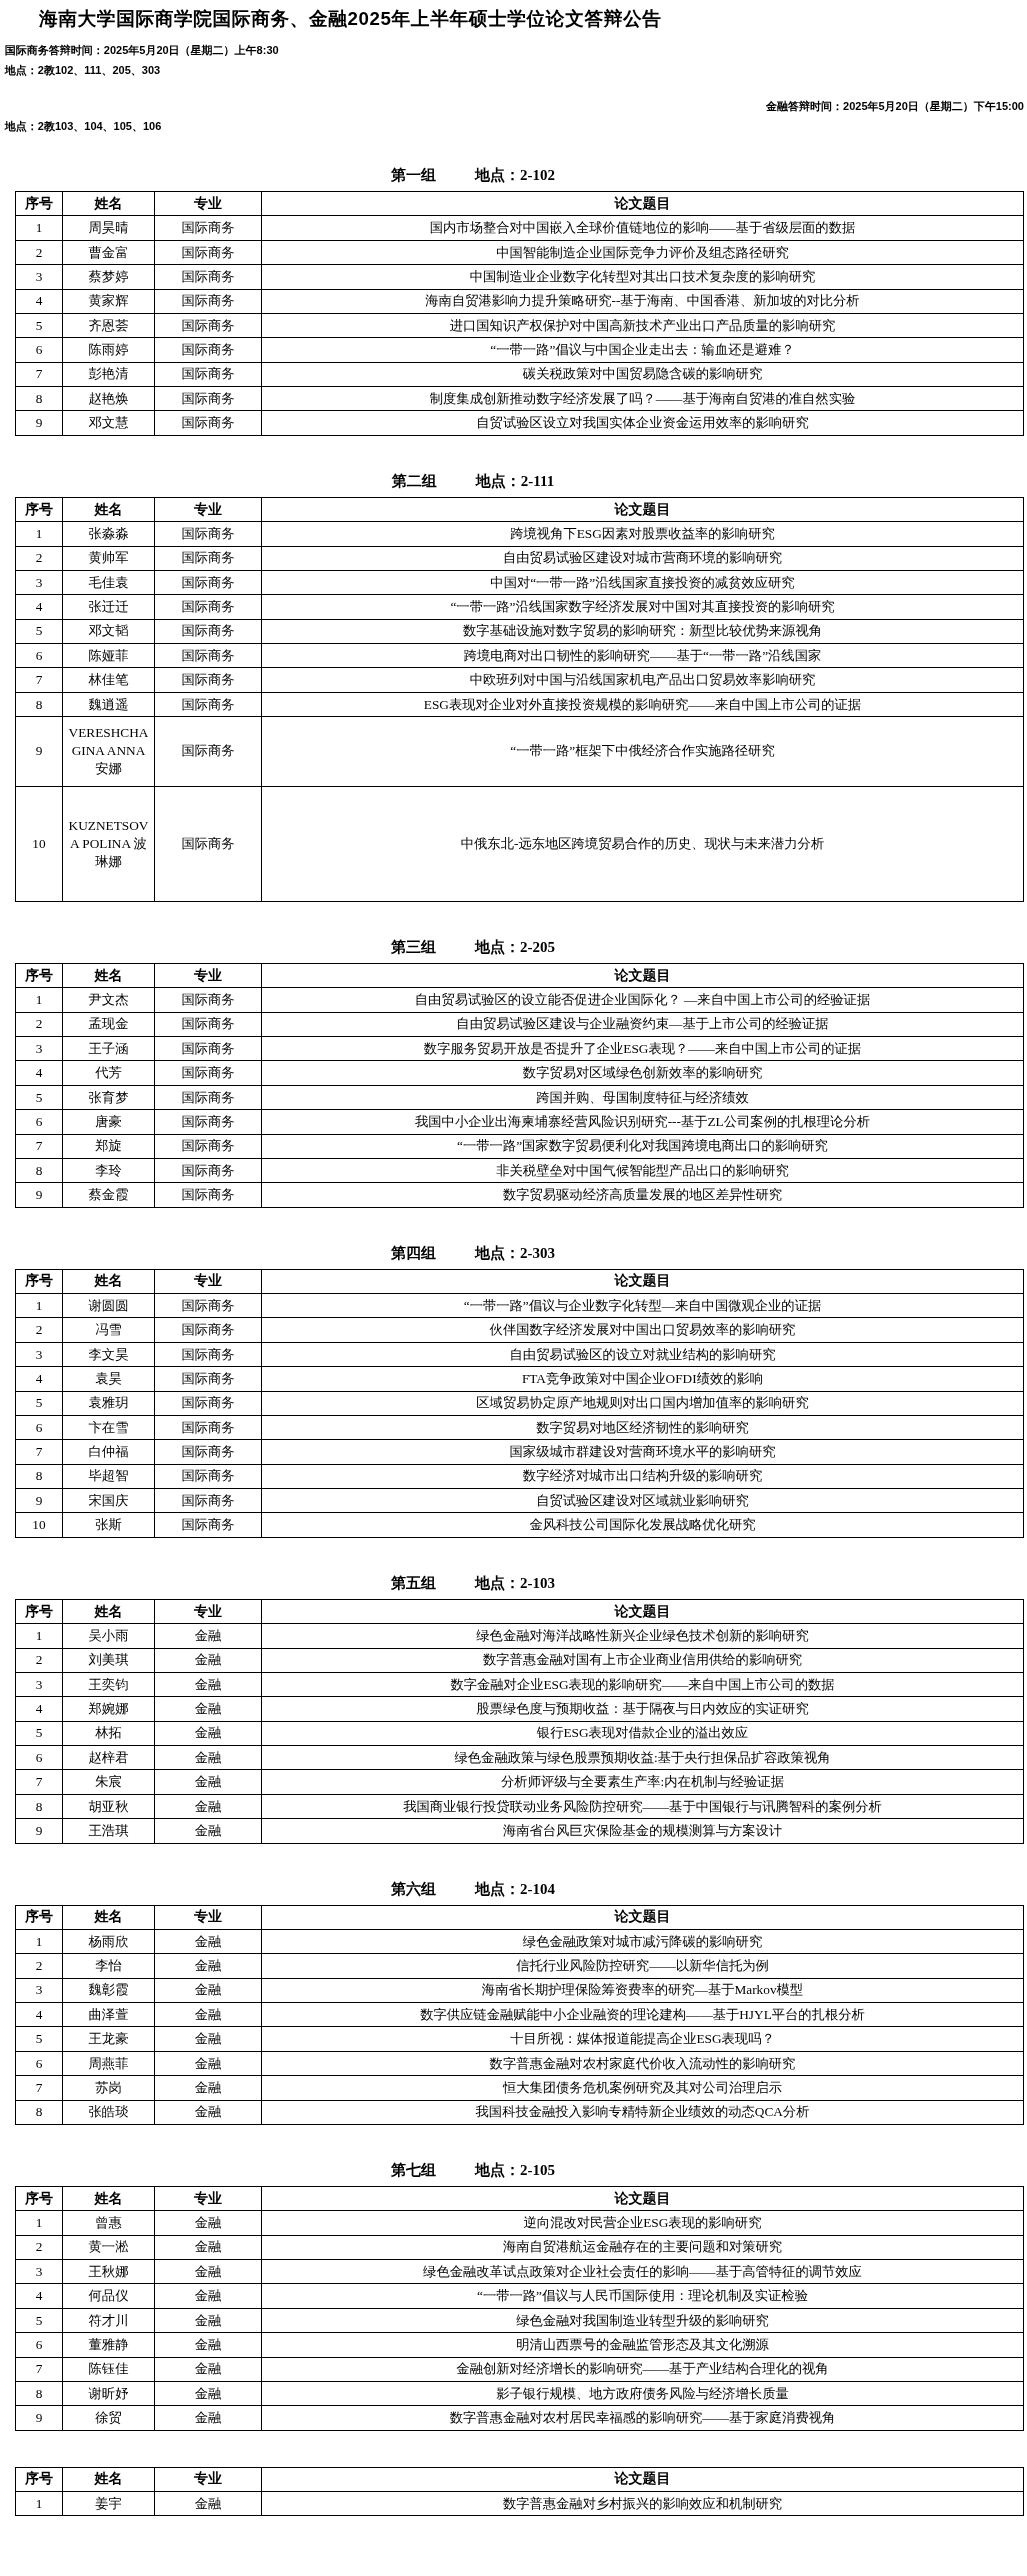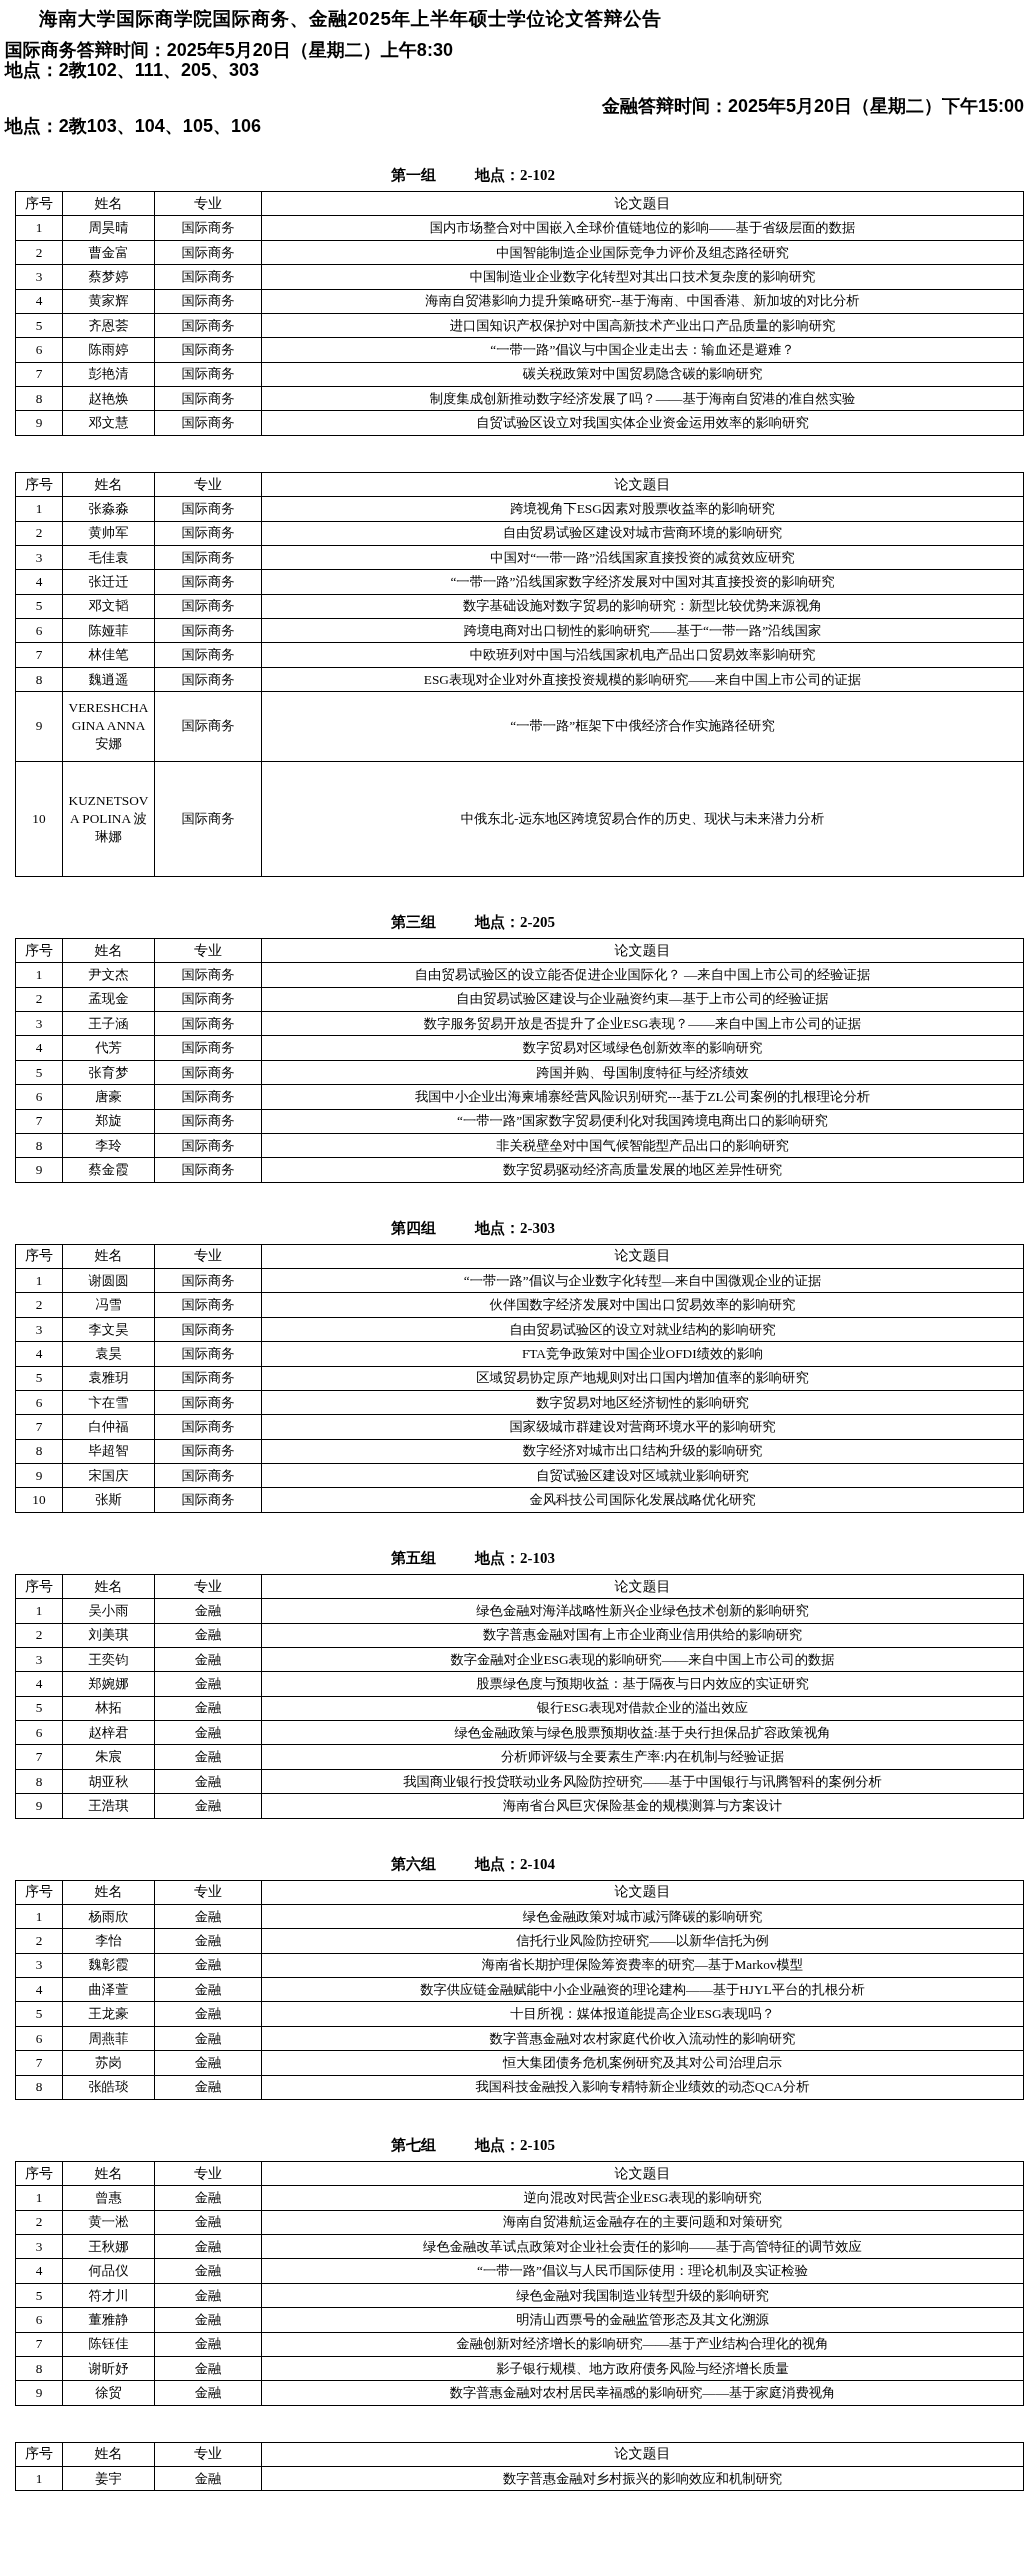--- a/index.html
+++ b/index.html
@@ -22,21 +22,21 @@
     font-family: "Liberation Sans", "DejaVu Sans", sans-serif;
     font-weight: 900;
     font-size: 18.7px;
     letter-spacing: 0.6px;
     white-space: nowrap;
   }
   .schedule {
     margin-left: 4.8px;
     font-family: "Liberation Sans", "DejaVu Sans", sans-serif;
     font-weight: 700;
-    font-size: 18px;
+    font-size: 11px;
   }
   .schedule-line { line-height: 20px; }
   .schedule-line:nth-child(3) { margin-top: 15.7px; text-align: right; }
   
   #groups { }
   .group { margin-top: 36px; padding-left: 6px; }
   .group:first-child { margin-top: 30px; }
   .group-title {
     text-align: center;
     font-weight: 700;
@@ -55,21 +55,21 @@
   table.roster th, table.roster td {
     border: 1.2px solid #000;
     text-align: center;
     vertical-align: middle;
     padding: 1.2px 2.4px;
     height: 21px;
     line-height: 18px;
     overflow: hidden;
   }
   table.roster th {
-    font-weight: 400;
+    font-weight: 700;
     font-size: 14px;
   }
   table.roster td { font-size: 13.3px; }
   .c-no    { width: 47px;  font-size: 12.7px; }
   .c-name  { width: 92px; word-break: break-all; }
   .c-major { width: 107px; }
   .c-thesis { }
   
   #groups .group:nth-of-type(2) tbody tr:nth-child(9) td { height: 66px; }
   #groups .group:nth-of-type(2) tbody tr:nth-child(10) td { height: 112px; margin-left: 8px; }
@@ -160,20 +160,23 @@
             <tr>
     <td class="c-no">9</td>
     <td class="c-name">邓文慧</td>
     <td class="c-major">国际商务</td>
     <td class="c-thesis">自贸试验区设立对我国实体企业资金运用效率的影响研究</td>
   </tr>
           </tbody>
     </table>
   </section>
       <section class="group">
+    <div class="group-title">
+      <span>第二组</span><span class="gap"></span><span>地点：2-111</span>
+    </div>
     <table class="roster">
       <colgroup>
         <col class="c-no">
             <col class="c-name">
             <col class="c-major">
             <col class="c-thesis">
       </colgroup>
       <thead>
         <tr>
           <th class="c-no">序号</th>

